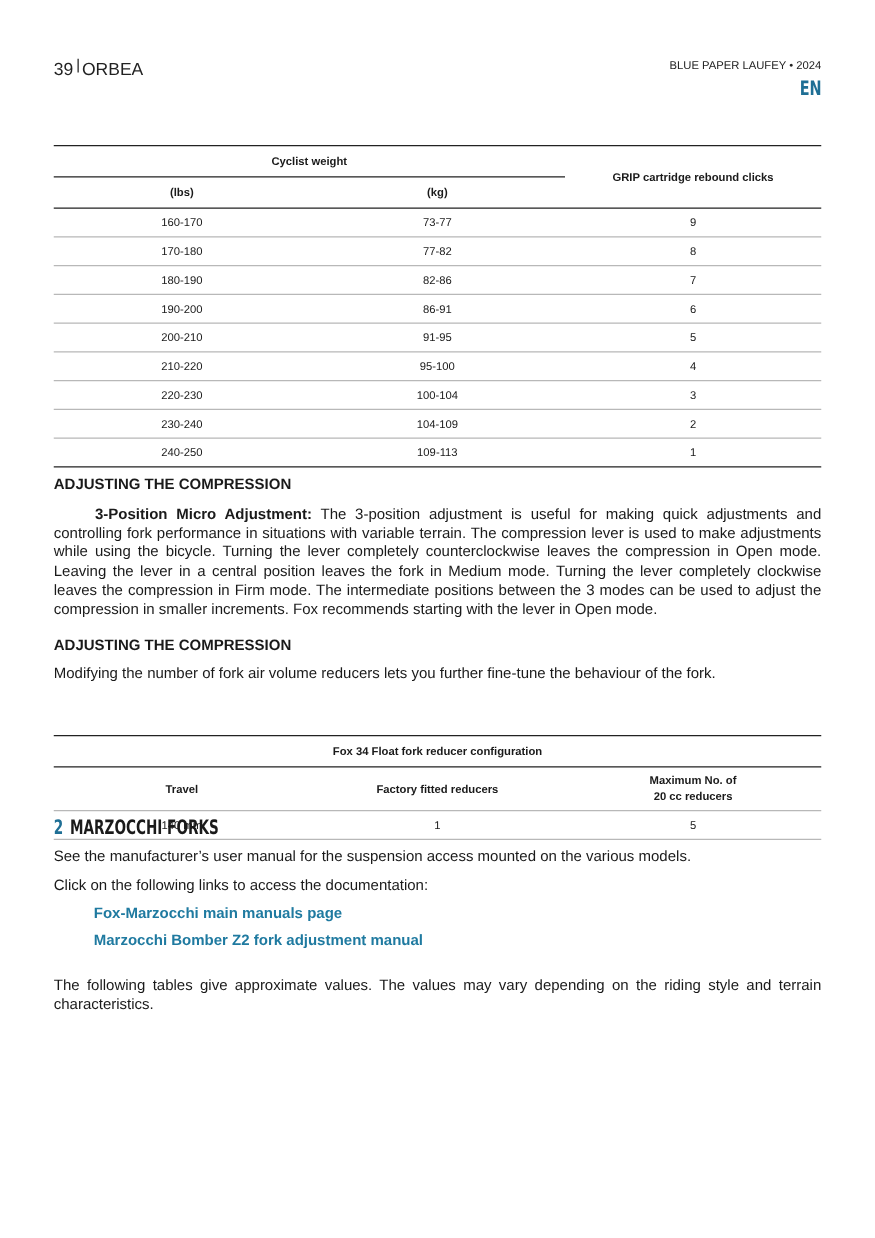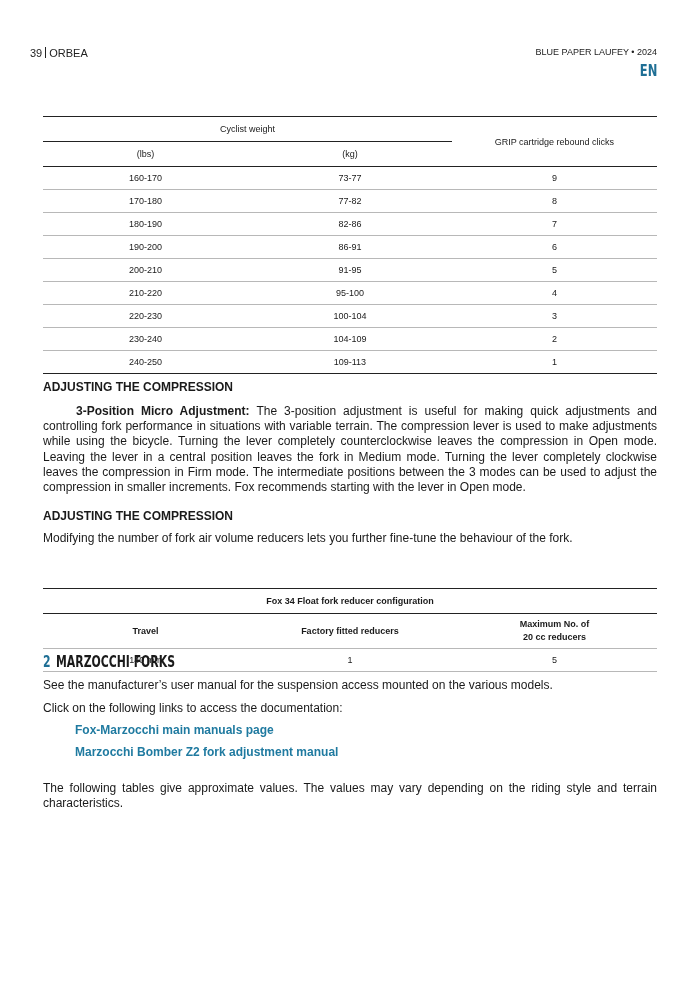--- a/index.html
+++ b/index.html
@@ -1,24 +1,24 @@
 <!DOCTYPE html>
 <html><head>
 <meta charset="utf-8">
 <style>
   html, body { margin: 0; padding: 0; background: #ffffff; }
   body { width: 700px; height: 990px; position: relative; font-family: "Liberation Sans", sans-serif; color: #1a1a1a; overflow: hidden; }
-  .header-left { position: absolute; left: 30px; top: 47px; font-size: 11px; color: #222; display: flex; }
+  .header-left { position: absolute; left: 43px; top: 47px; font-size: 14px; color: #222; display: flex; }
   .header-left .sep { display: inline-block; width: 1px; height: 11px; background: #222; margin: 0 3px; }
   .header-right { position: absolute; right: 43px; top: 47px; font-size: 9px; color: #222; text-align: right; }
   .lang { position: absolute; right: 43px; top: 61px; font-family: "DejaVu Sans", sans-serif; font-weight: bold; font-size: 16px; color: #1f6f95; transform: scaleX(0.72); transform-origin: right center; letter-spacing: 0px; }
 
   table { border-collapse: collapse; width: 614px; font-size: 9px; }
   .t1 { position: absolute; left: 43px; top: 116px; }
-  .t1 th { font-weight: normal; font-size: 9px; }
+  .t1 th { font-weight: bold; font-size: 9px; }
   .t1 .top-rule th { border-top: 1.5px solid #222; }
   .t1 .cw { height: 22px; border-bottom: 1.5px solid #222; }
   .t1 .grip { vertical-align: middle; border-bottom: 1.5px solid #222; }
   .t1 .sub th { height: 22px; border-bottom: 1.5px solid #222; }
   .t1 td { text-align: center; height: 20px; border-bottom: 1px solid #b8b8b8; font-size: 9px; }
   .t1 tr:last-child td { border-bottom: 1.5px solid #222; }
 
   h3 { margin: 0; font-size: 12px; font-weight: bold; position: absolute; left: 43px; }
   .para { position: absolute; left: 43px; width: 614px; font-size: 12px; line-height: 15.2px; text-align: justify; color: #1a1a1a; }
   .para b { font-weight: bold; margin-left: 33px; }

